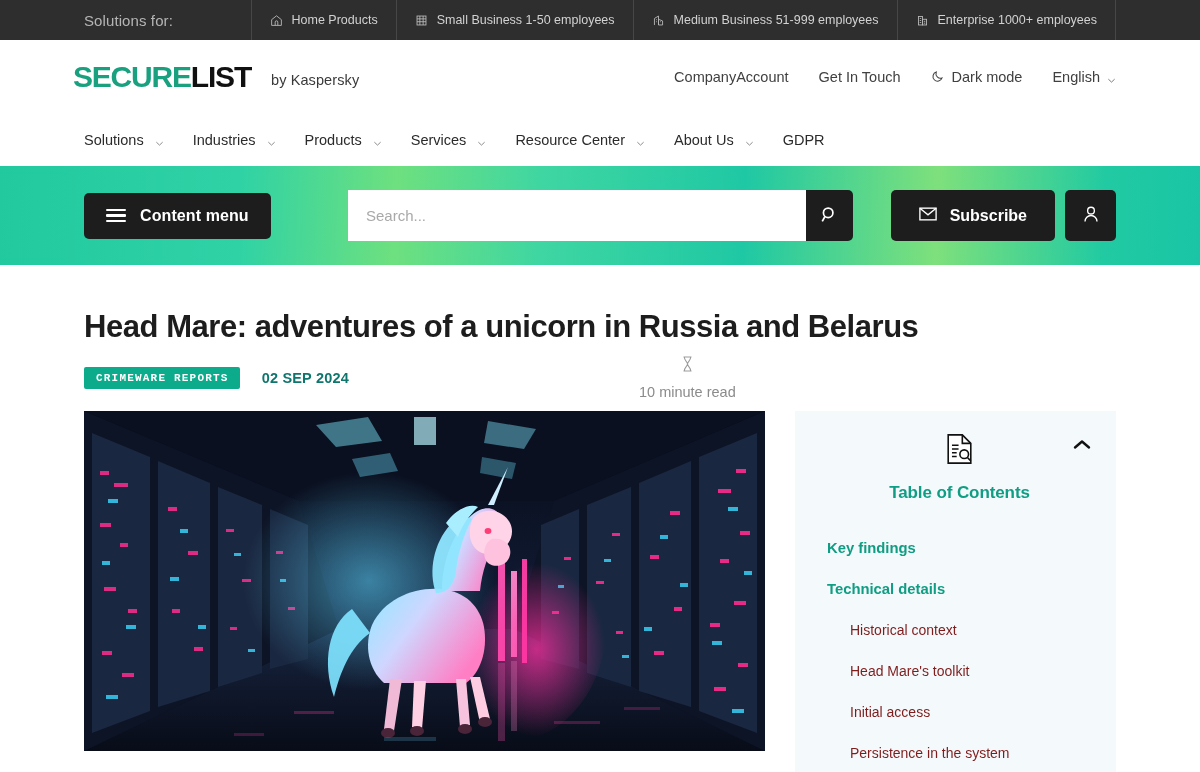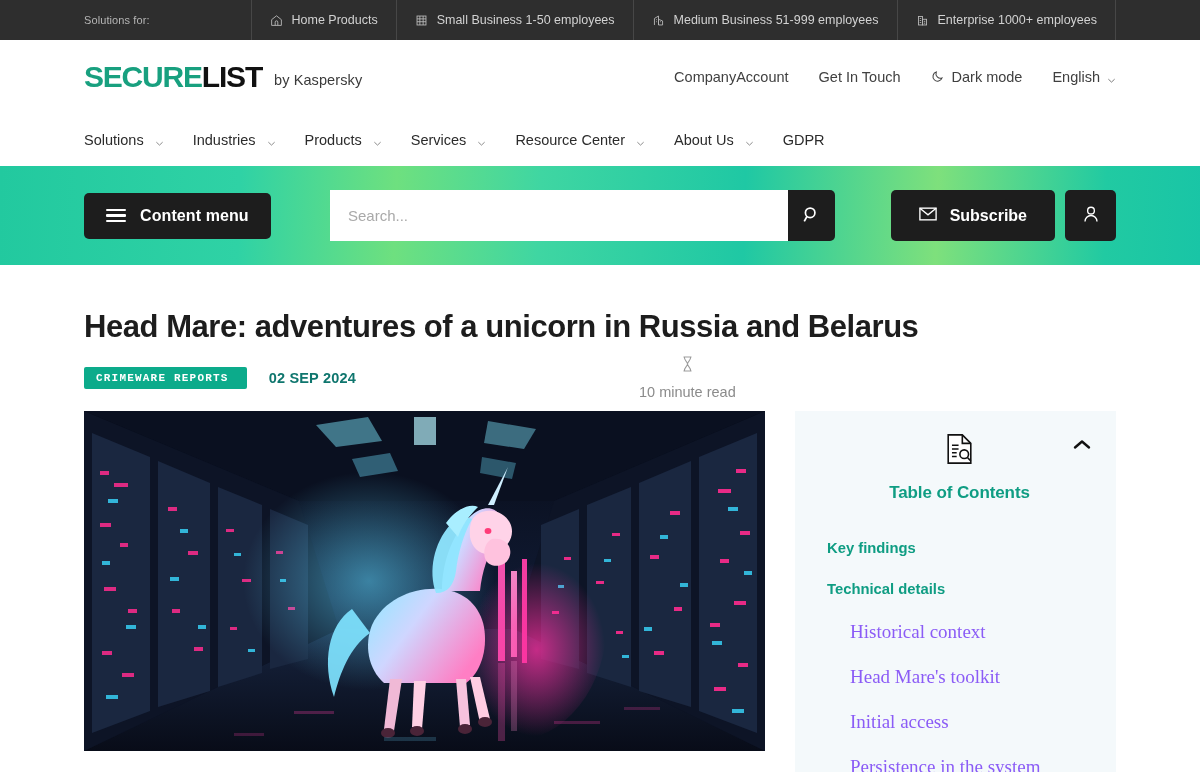--- a/index.html
+++ b/index.html
@@ -11,49 +11,49 @@
     -webkit-font-smoothing:antialiased;
   }
 
   
   .topbar{
     height:40px; background:#2e2e2e; color:#c9c9c9;
     display:flex; align-items:stretch; font-size:12.5px;
   }
   .topbar-label{
     display:flex; align-items:center; padding-left:84px; padding-right:18px;
-    color:#b5b5b5; font-size:11px; letter-spacing:.1px;
+    color:#b5b5b5; font-size:15px; letter-spacing:.1px;
     margin-right:auto;
   }
   .topseg{
     display:flex; align-items:center; gap:9px;
     padding:0 18px; border-left:1px solid #474747;
     color:#d2d2d2; font-size:12.5px; white-space:nowrap;
     cursor:pointer;
   }
   .topseg:last-child{ border-right:1px solid #474747; margin-right:84px; }
   .topseg svg{ display:block; }
 
   
   .header{
     height:74px; background:#fff; position:relative;
     display:flex; align-items:center;
   }
   .logo-wrap{
-    position:absolute; left:84px; top:0; height:74px;
+    position:absolute; left:73px; top:0; height:74px;
     display:flex; align-items:center; gap:12px; cursor:pointer;
   }
   .logo{
     font-family:"Liberation Sans", sans-serif;
     font-weight:700; font-size:30px; letter-spacing:-1.2px;
     line-height:1;
   }
   .logo .sec{ color:#18a07f; }
   .logo .lst{ color:#111; }
-  .logo-by{ font-size:14.5px; color:#3a3a3a; letter-spacing:.1px; position:relative; top:3px;}
+  .logo-by{ font-size:14.5px; color:#3a3a3a; letter-spacing:.1px; position:relative; top:3px;margin-left:8px;}
 
   .header-right{
     position:absolute; right:84px; top:0; height:74px;
     display:flex; align-items:center; gap:30px;
     font-size:14.5px; color:#404040;
   }
   .header-right .hr-item{ display:flex; align-items:center; gap:7px; cursor:pointer; white-space:nowrap;}
   .chev{ width:9px; height:9px; display:inline-block; position:relative; top:-1px;}
 
   
@@ -79,21 +79,21 @@
   }
   .content-menu-btn{
     background:#1d1d1d; color:#fff; border:none; border-radius:5px;
     height:46px; padding:0 22px; display:flex; align-items:center; gap:14px;
     font-size:16px; font-weight:700; cursor:pointer; letter-spacing:.1px;
   }
   .burger{ width:20px; height:14px; display:flex; flex-direction:column; justify-content:space-between;}
   .burger span{ display:block; height:2.4px; background:#fff; border-radius:1px;}
 
   .search-group{
-    position:absolute; left:246px; display:flex; align-items:flex-end;
+    position:absolute; left:264px; display:flex; align-items:flex-end;
   }
   .search-input{
     width:458px; height:51px; border:none; outline:none;
     padding:0 18px; font-size:15px; color:#333; background:#fff;
     border-radius:0; font-family:"Liberation Sans", sans-serif;
   }
   .search-input::placeholder{ color:#a9a9a9; }
   .search-btn{
     width:47px; height:51px; background:#1d1d1d; border:none; cursor:pointer;
     display:flex; align-items:center; justify-content:center; border-radius:0 5px 5px 0;
@@ -116,21 +116,21 @@
   .article-title{
     font-size:31px; font-weight:700; letter-spacing:-.45px;
     color:#1d1d1d; margin:44px 0 0 0; line-height:1.18;
   }
   .meta{
     display:flex; align-items:center; margin-top:21px; position:relative; height:22px;
   }
   .badge{
     background:#0cab8b; color:#fff; font-family:"Liberation Mono", monospace;
     font-size:11px; font-weight:700; letter-spacing:1.2px;
-    padding:5px 18px 5px 12px; border-radius:2px; cursor:pointer; line-height:1.1;
+    padding:5px 11px 5px 12px; border-radius:2px; cursor:pointer; line-height:1.1;
   }
   .meta-date{
     margin-left:22px; color:#0f766e; font-size:14.5px; font-weight:700; letter-spacing:.2px;
   }
   .readtime{
     position:absolute; left:555px; display:flex; align-items:center; gap:9px;
     color:#8b8b8b; font-size:14.5px;flex-direction:column;
   }
 
   .body-grid{ display:flex; gap:30px; margin-top:22px; }
@@ -145,21 +145,21 @@
   }
   .toc-head{
     display:flex; align-items:center; gap:14px; padding:0 24px 0 32px; position:relative;flex-direction:column;
   }
   .toc-title{ color:#0f9d83; font-size:17px; font-weight:700; letter-spacing:-.1px;}
   .toc-caret{ position:absolute; right:24px; top:4px; cursor:pointer;}
   .toc-list{ list-style:none; margin:36px 0 0 0; padding:0; }
   .toc-list li{ padding:0 24px 0 32px; margin-bottom:23px; }
   .toc-list li.lvl1 a{ font-weight:700; font-size:14.8px; color:#0f9d83; }
   .toc-list li.lvl2{ padding-left:55px; }
-  .toc-list li.lvl2 a{ font-weight:400; font-size:19px; color:#8b5cf6;font-family:Liberation Serif, serif; }
+  .toc-list li.lvl2 a{ font-weight:400; font-size:14px; color:#7f1d1d; }
   .toc-list a{ text-decoration:none; display:inline-block; }
 </style>
 </head>
 <body>
 
 <div class="topbar">
   <div class="topbar-label">Solutions for:</div>
 
   <div class="topseg">
     <span>

